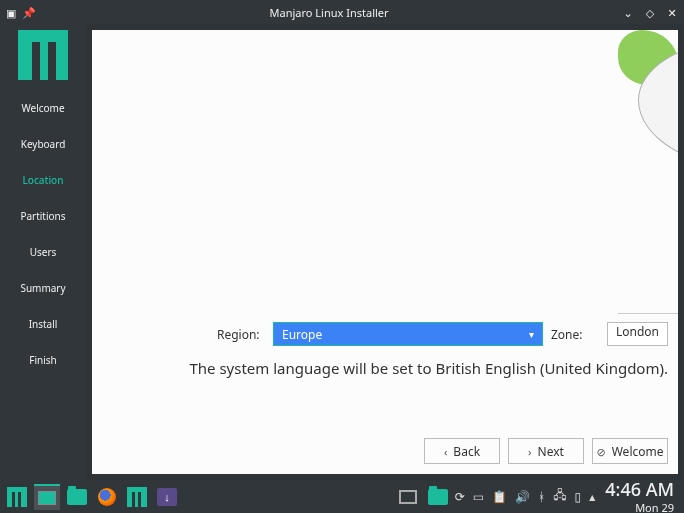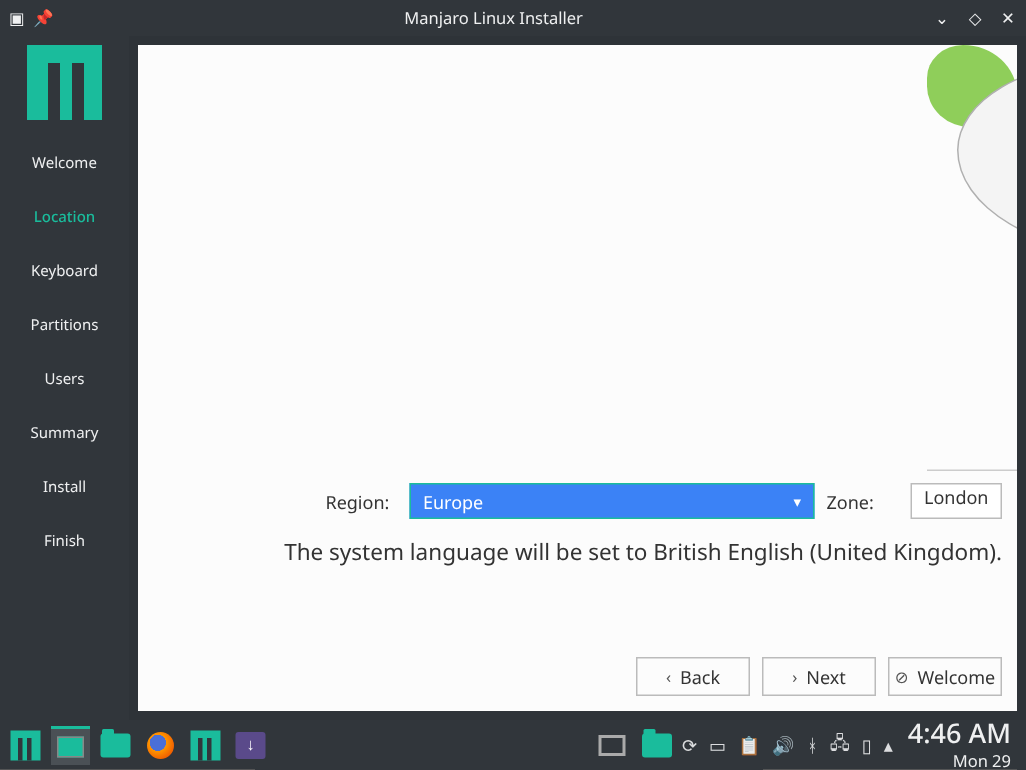--- a/index.html
+++ b/index.html
@@ -220,22 +220,22 @@
     <span class="win-btn">⌄</span>
     <span class="win-btn">◇</span>
     <span class="win-btn">✕</span>
   </div>
 </div>
 
 <div class="main-area">
   <div class="sidebar">
     <div class="logo"></div>
     <div class="step">Welcome</div>
+    <div class="step">Keyboard</div>
     <div class="step active">Location</div>
-    <div class="step">Keyboard</div>
     <div class="step">Partitions</div>
     <div class="step">Users</div>
     <div class="step">Summary</div>
     <div class="step">Install</div>
     <div class="step">Finish</div>
   </div>
 
   <div class="content">
     <div class="panel">
       <div class="map">

